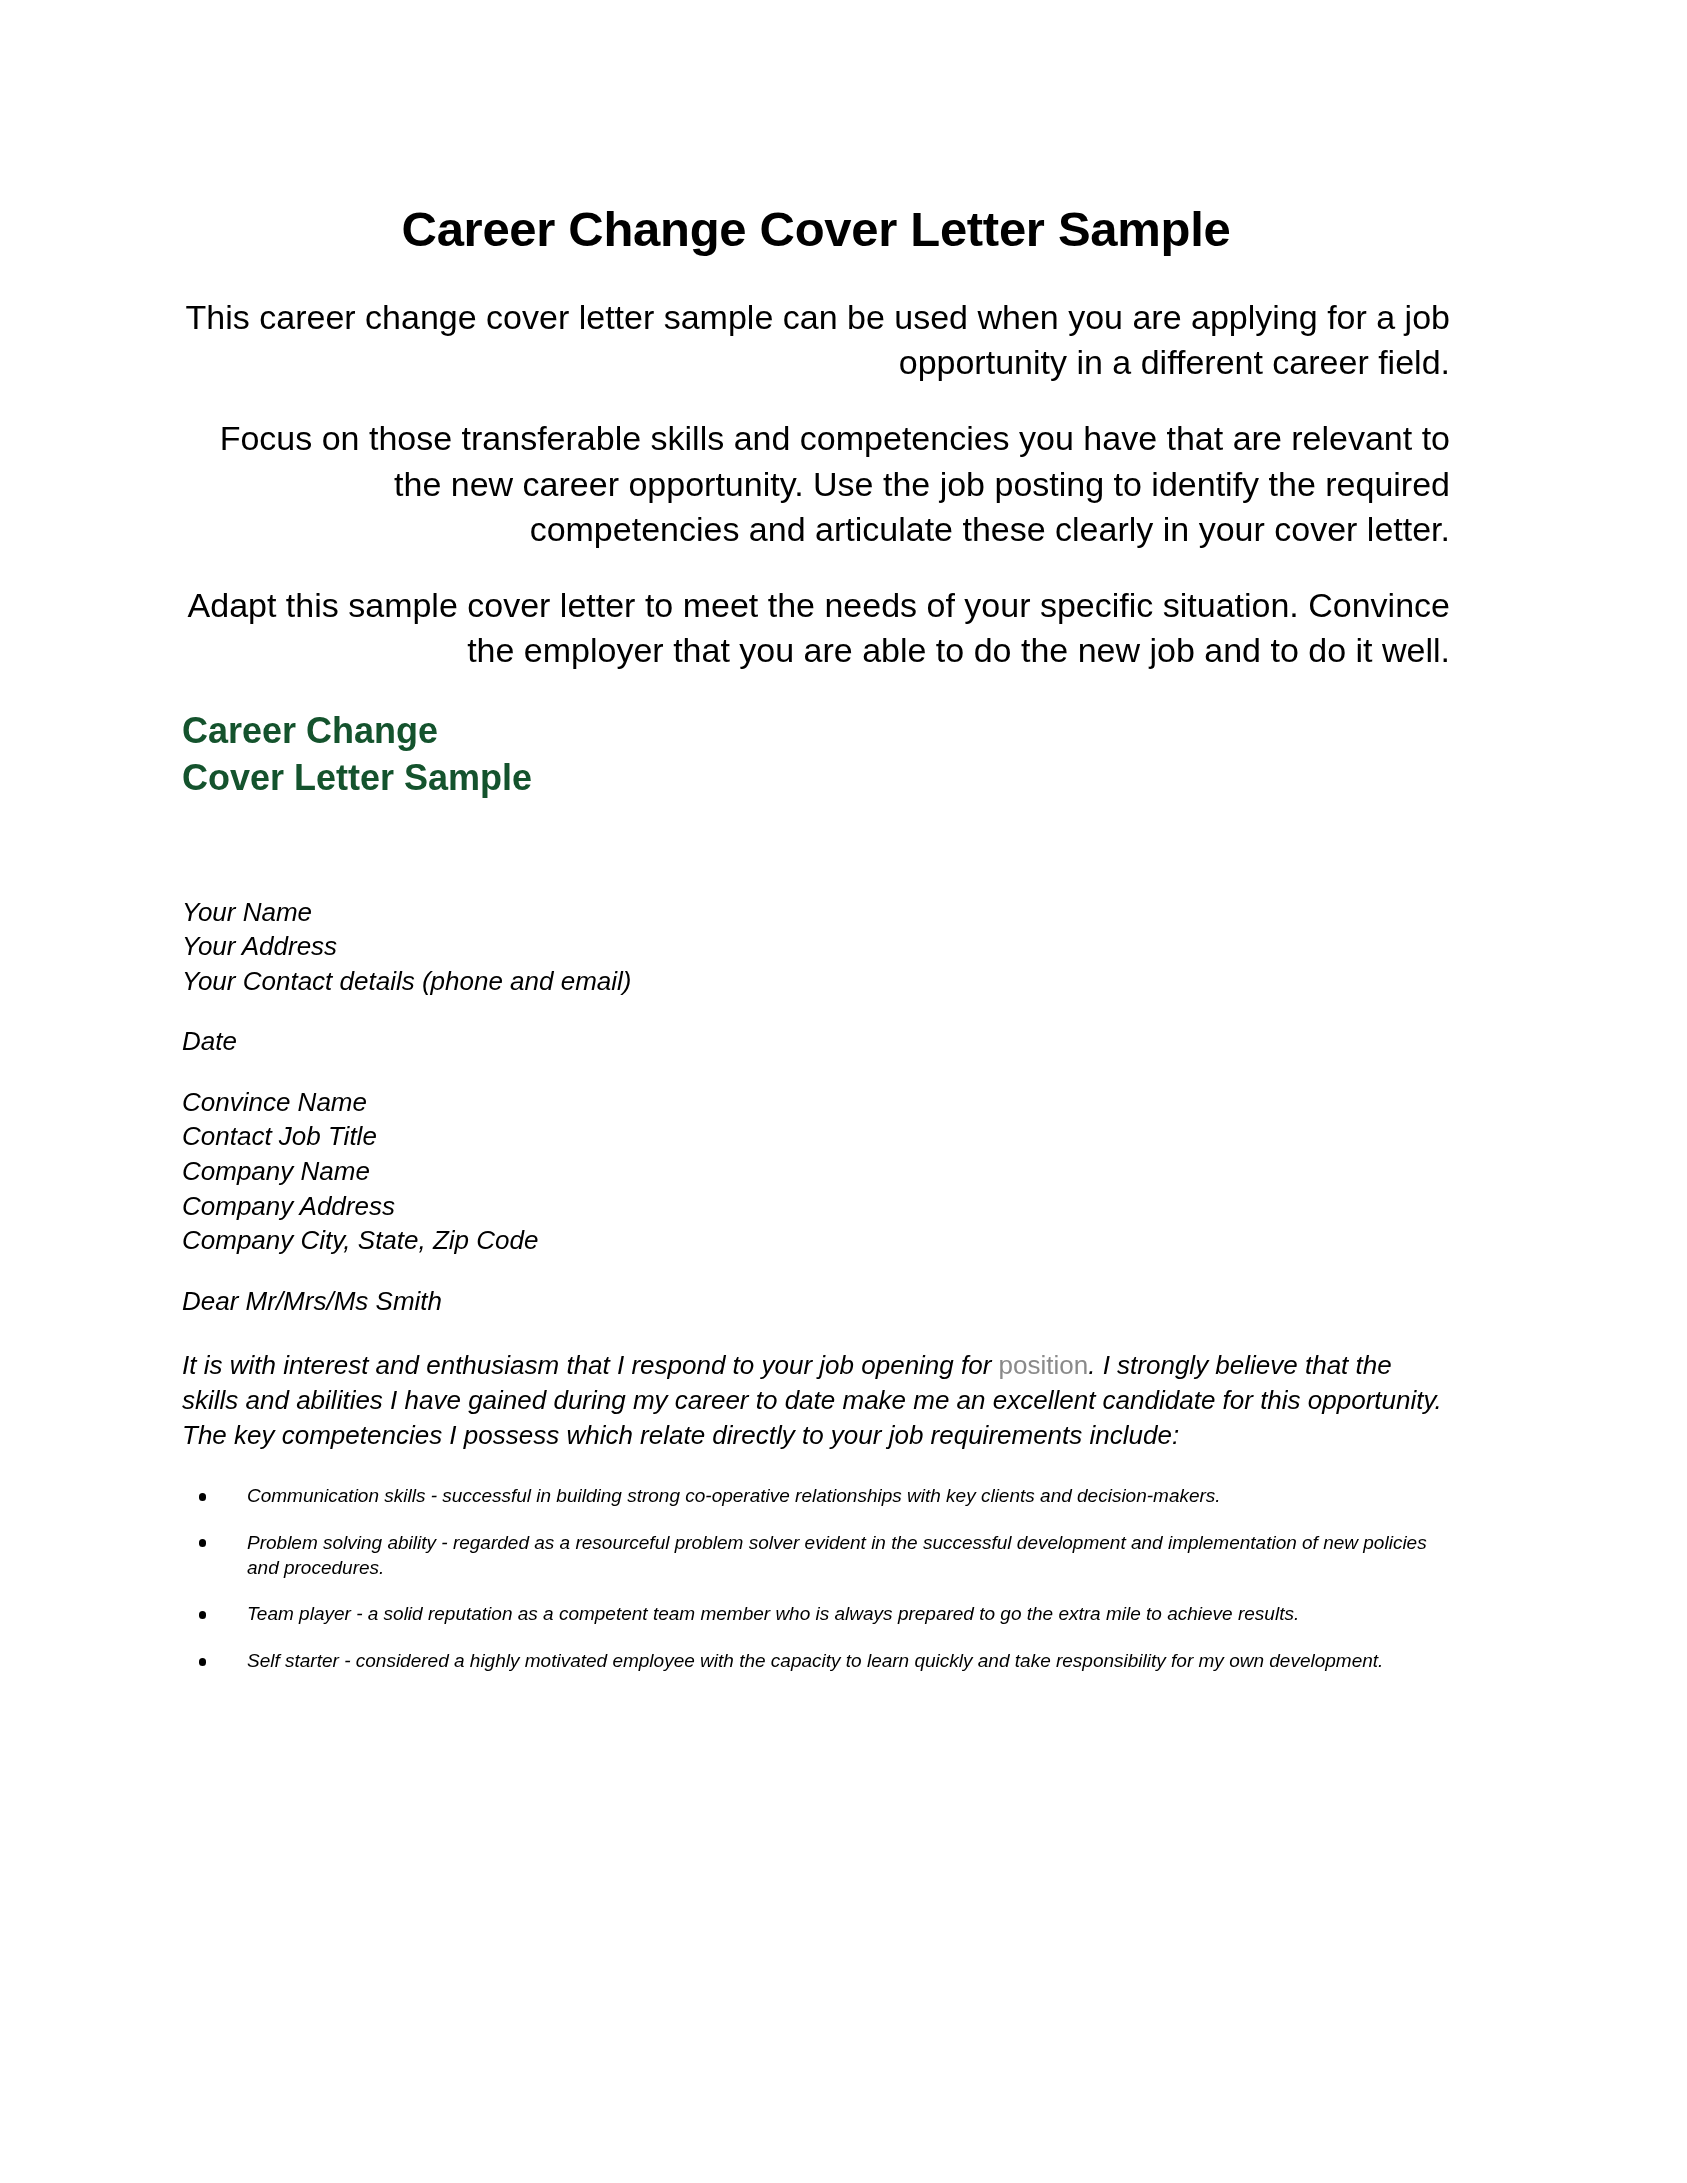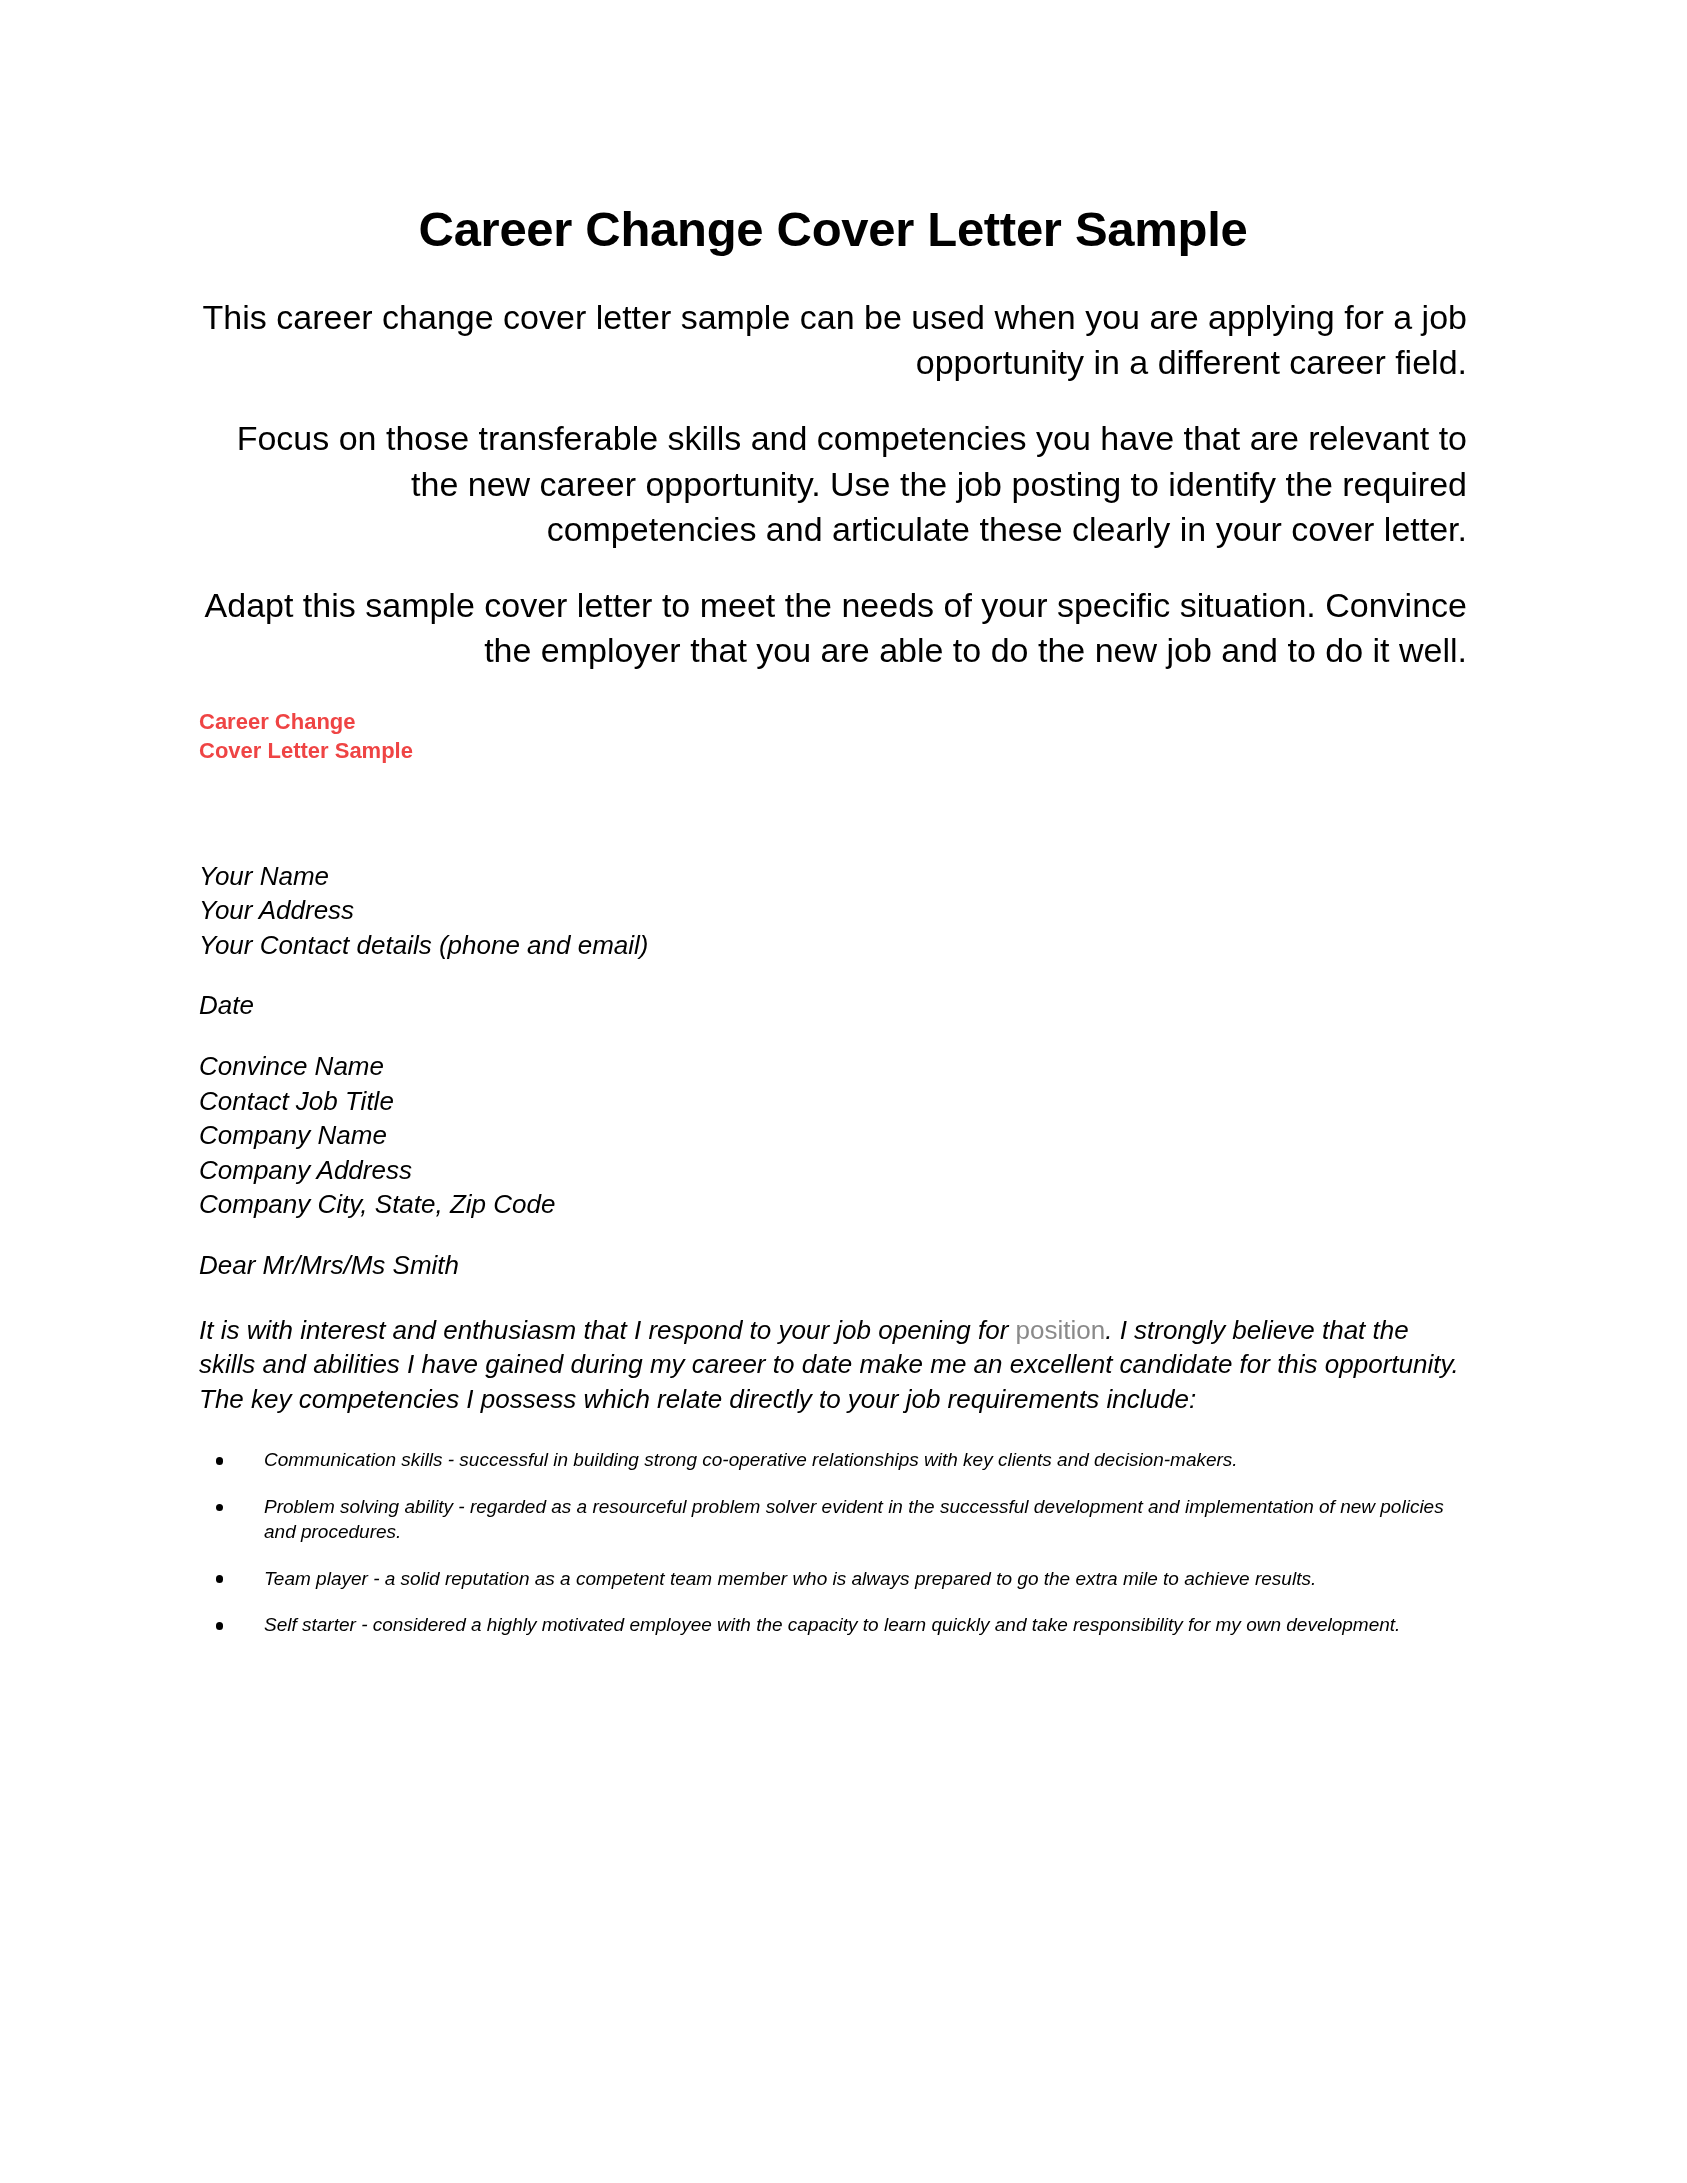--- a/index.html
+++ b/index.html
@@ -18,21 +18,21 @@
   .page {
     position: relative;
     width: 1687px;
     height: 2184px;
     background: #ffffff;
     box-sizing: border-box;
   }
 
   .content {
     position: absolute;
-    left: 199px;
+    left: 182px;
     top: 0;
     width: 1268px;
   }
 
   
   .doc-title {
     text-align: center;
     font-size: 49px;
     font-weight: bold;
     letter-spacing: -0.3px;
@@ -51,24 +51,24 @@
     line-height: 1.33;
     margin: 0 0 31px 0;
     color: #000;
     text-align: right;
   }
   .intro-p:last-child { margin-bottom: 0; }
 
   
   .section-heading {
     margin-top: 35px;
-    font-size: 22px;
+    font-size: 36px;
     font-weight: bold;
     line-height: 1.28;
-    color: #ef4444;
+    color: #14532d;
   }
   .section-heading .line { display: block; }
 
   
   .letter {
     margin-top: 94px;
     font-style: italic;
     font-size: 26px;
     line-height: 1.33;
     color: #000;

